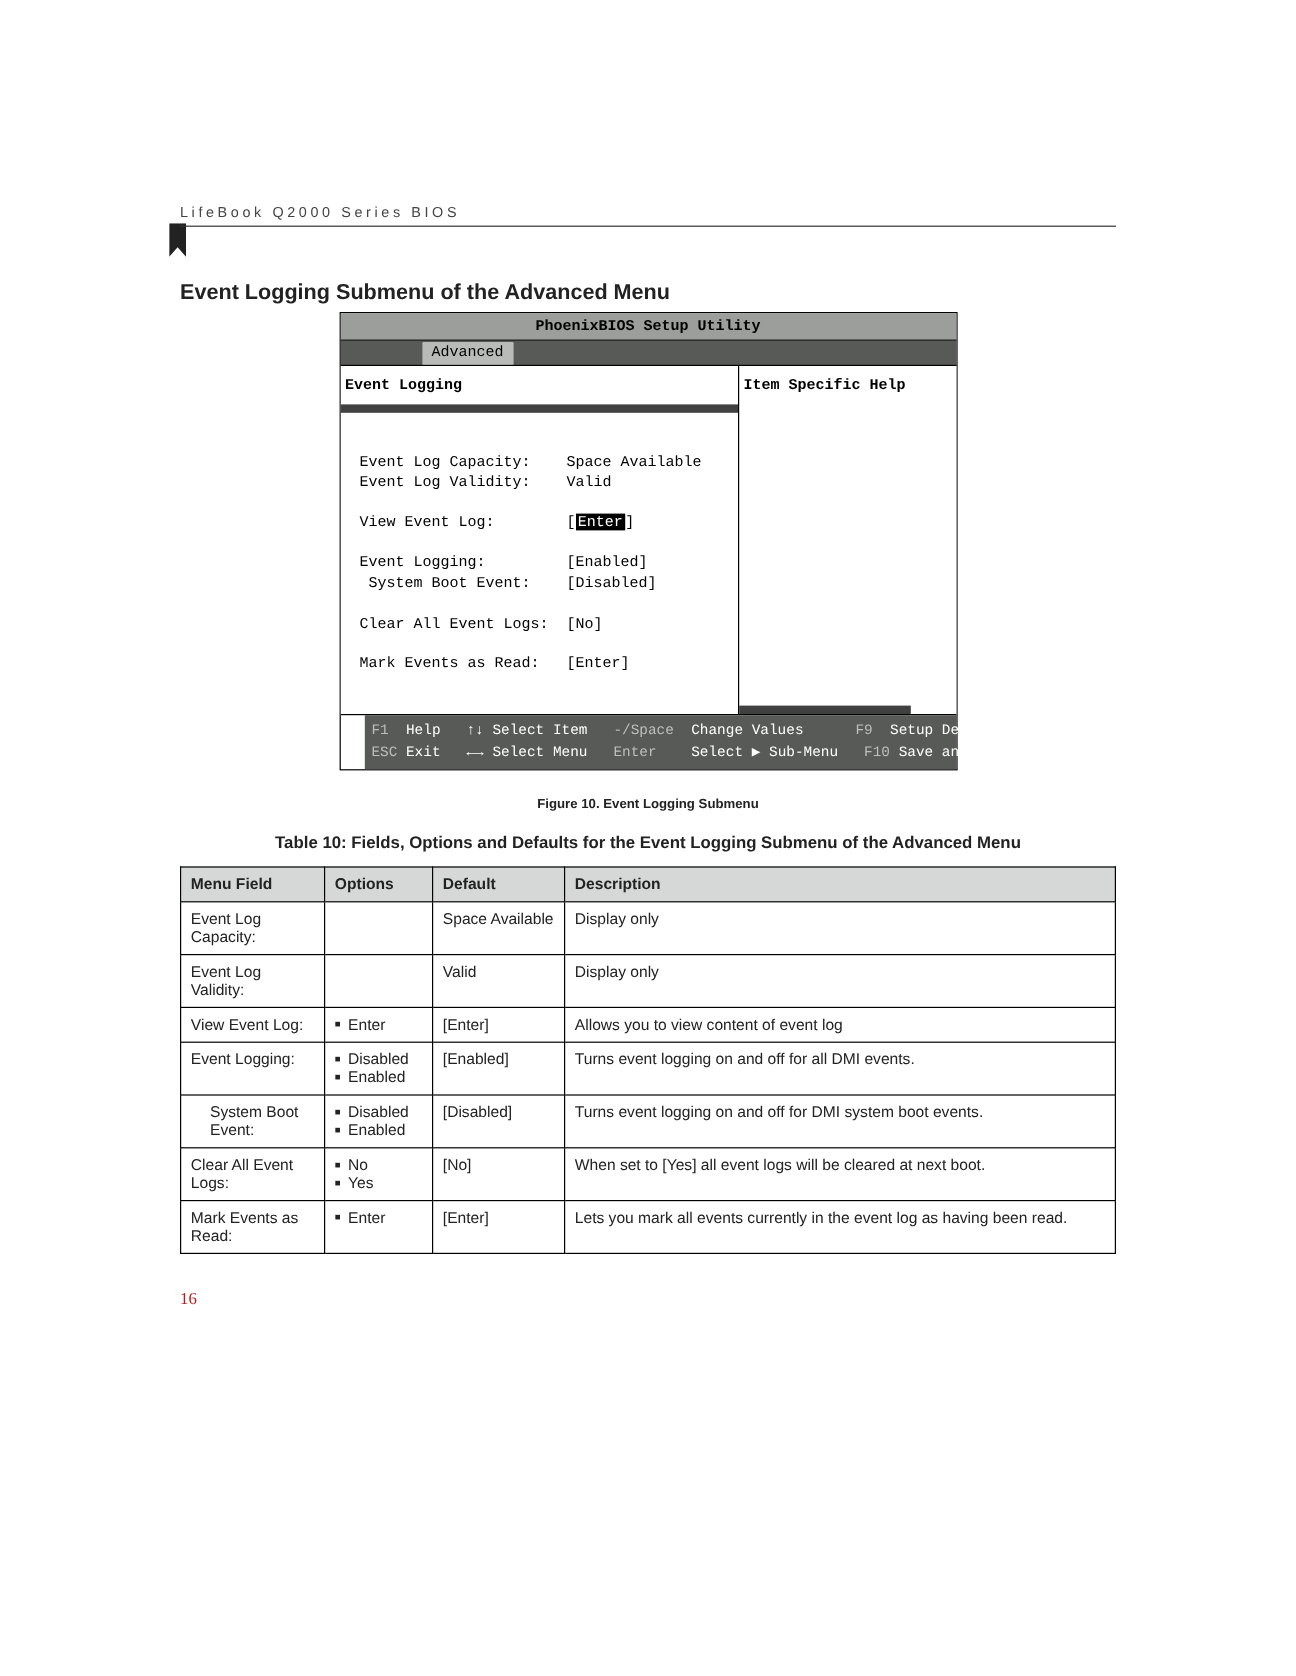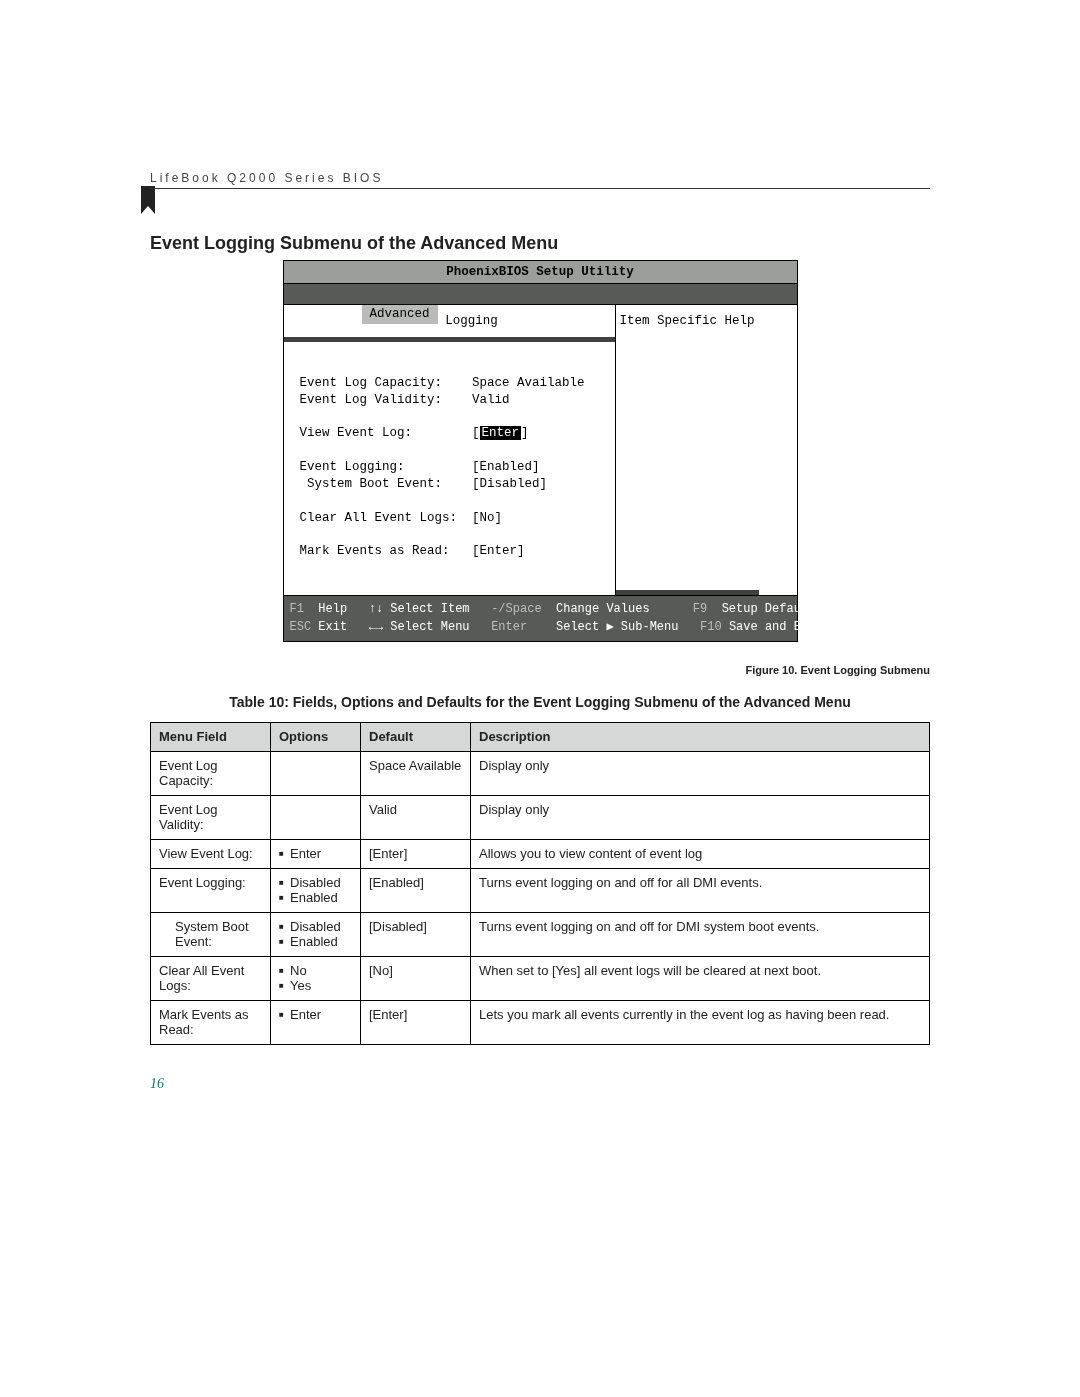--- a/index.html
+++ b/index.html
@@ -68,53 +68,52 @@
   }
   .bios-menu {
     background: #575a57;
     color: #e8e8e8;
     height: 20px;
     position: relative;
     border-bottom: 1px solid #000;
   }
   .bios-menu .tab {
     position: absolute;
-    left: 78px;
+    left: 68px;
     top: 1px;
     background: #b8bbb8;
     color: #000;
     padding: 1px 8px;
     font-weight: normal;
     border-top-left-radius: 1px;
     border-top-right-radius: 1px;
-    margin-top: 20px;
   }
   .bios-body {
     display: flex;
     border-bottom: 1px solid #000;
     height: 290px;
     background:#fff;
   }
   .bios-left {
     flex: 0 0 332px;
     border-right: 1px solid #000;
     box-sizing: border-box;
     display:flex;
     flex-direction:column;
   }
   .bios-right {
     flex: 1;
     box-sizing: border-box;
     display:flex;
   }
   .panel-head {
-    text-align: center;
+    text-align: left;
     padding: 8px 4px 7px 4px;
-    border-bottom: 5px solid #404040;
-    font-weight: normal;
+    border-bottom: 7px solid #404040;
+    font-weight: bold;
   }
   .panel-body {
     padding: 16px 10px 4px 16px;
     flex:1;
   }
   .panel-body-right {
     padding: 16px 12px 4px 12px;
     flex:1;
   }
   .kv { white-space: pre; }
@@ -123,25 +122,26 @@
     color:#fff;
     padding: 0 2px;
   }
   .bios-footer {
     background: #575a57;
     color: #e8e8e8;
     padding: 4px 6px 5px 6px;
     font-size: 12px;
     line-height: 1.5;
     white-space: pre;
+    margin-left: 20px;
   }
   .bios-footer .dim { color:#bdbfbd; }
   .bios-footer .hl { color:#fff; }
   .figcap {
-    text-align:right;
+    text-align:center;
     font-family: Arial, Helvetica, sans-serif;
     font-weight: bold;
     font-size: 11px;
     margin: 22px 0 18px 0;
   }
   .table-title {
     text-align:center;
     font-family: Arial, Helvetica, sans-serif;
     font-weight: bold;
     font-size: 14px;
@@ -176,23 +176,22 @@
     vertical-align: 2px;
     margin-right: 4px;
   }
   col.c1 { width: 120px; }
   col.c2 { width: 90px; }
   col.c3 { width: 110px; }
   .pagenum {
     position:absolute;
     left:150px;
     top:1076px;
-    font-style: italic;
     font-size: 14px;
-    color:#0f766e;
+    color:#b91c1c;
   }
 </style>
 </head>
 <body>
 
 <div class="marker">
   <svg width="20" height="36" viewBox="0 0 20 36">
     <polygon points="0,0 14,0 14,28 7,20 0,28" fill="#222"></polygon>
   </svg>
 </div>

